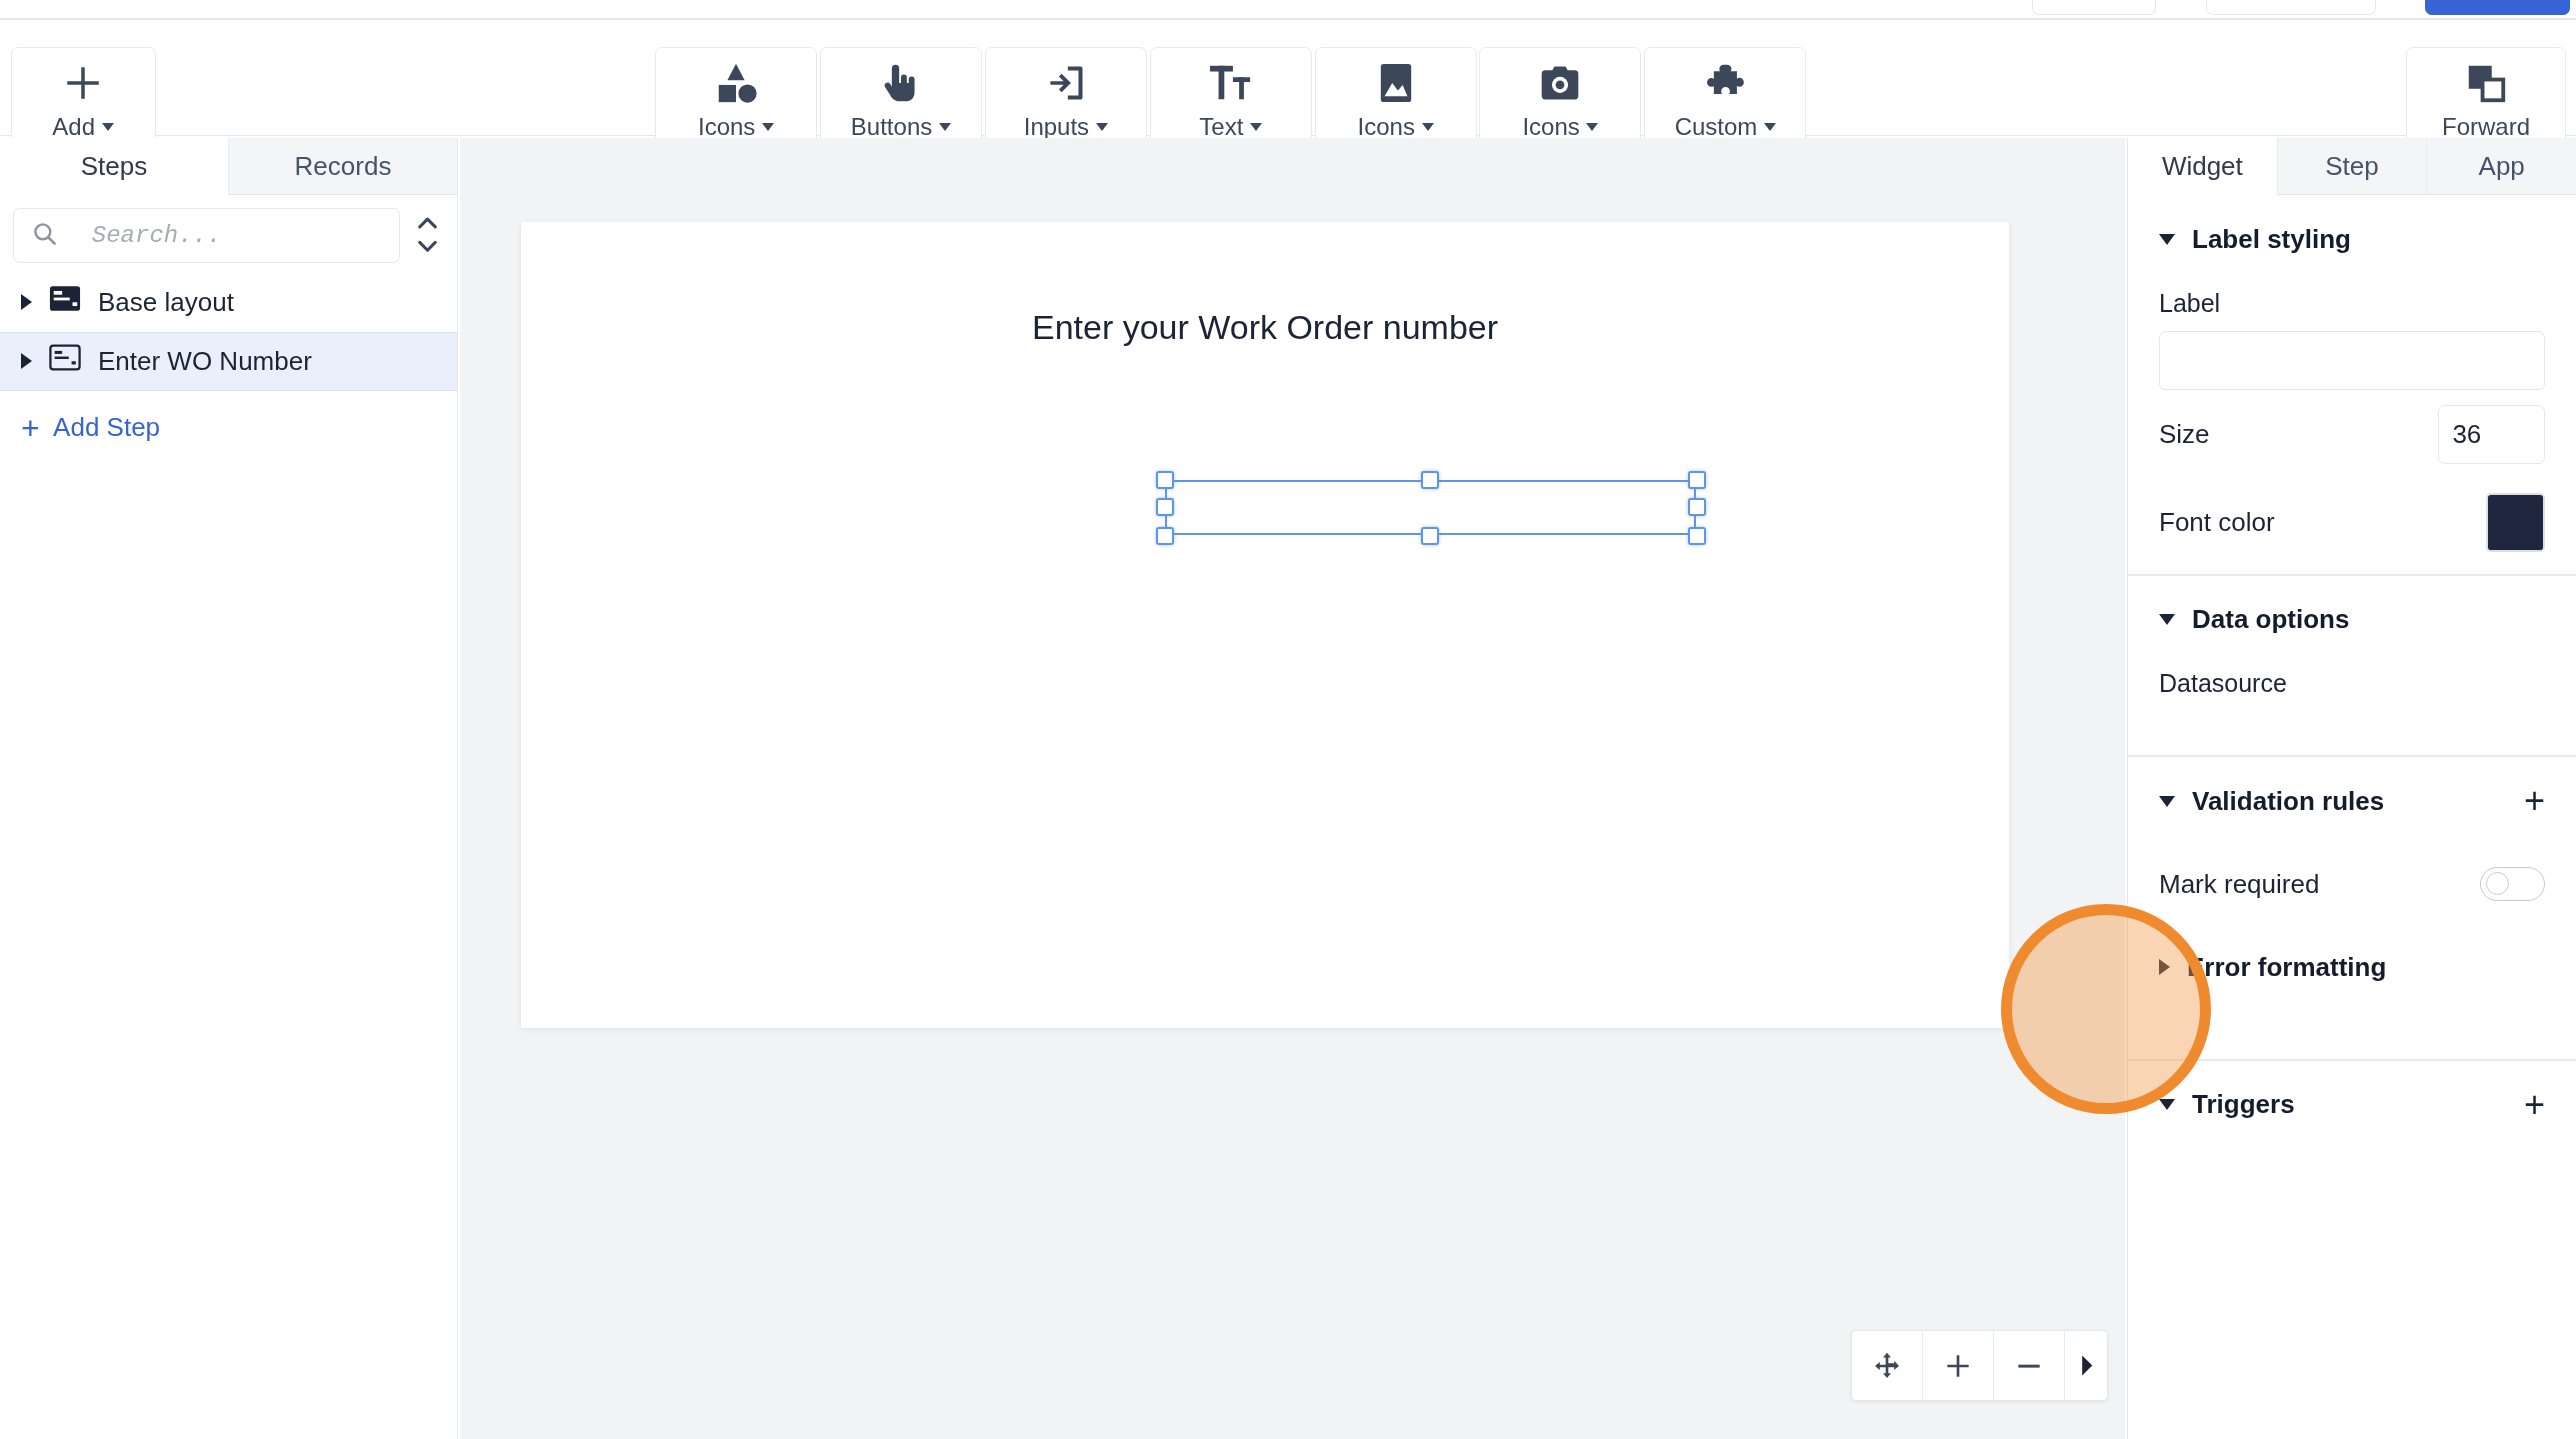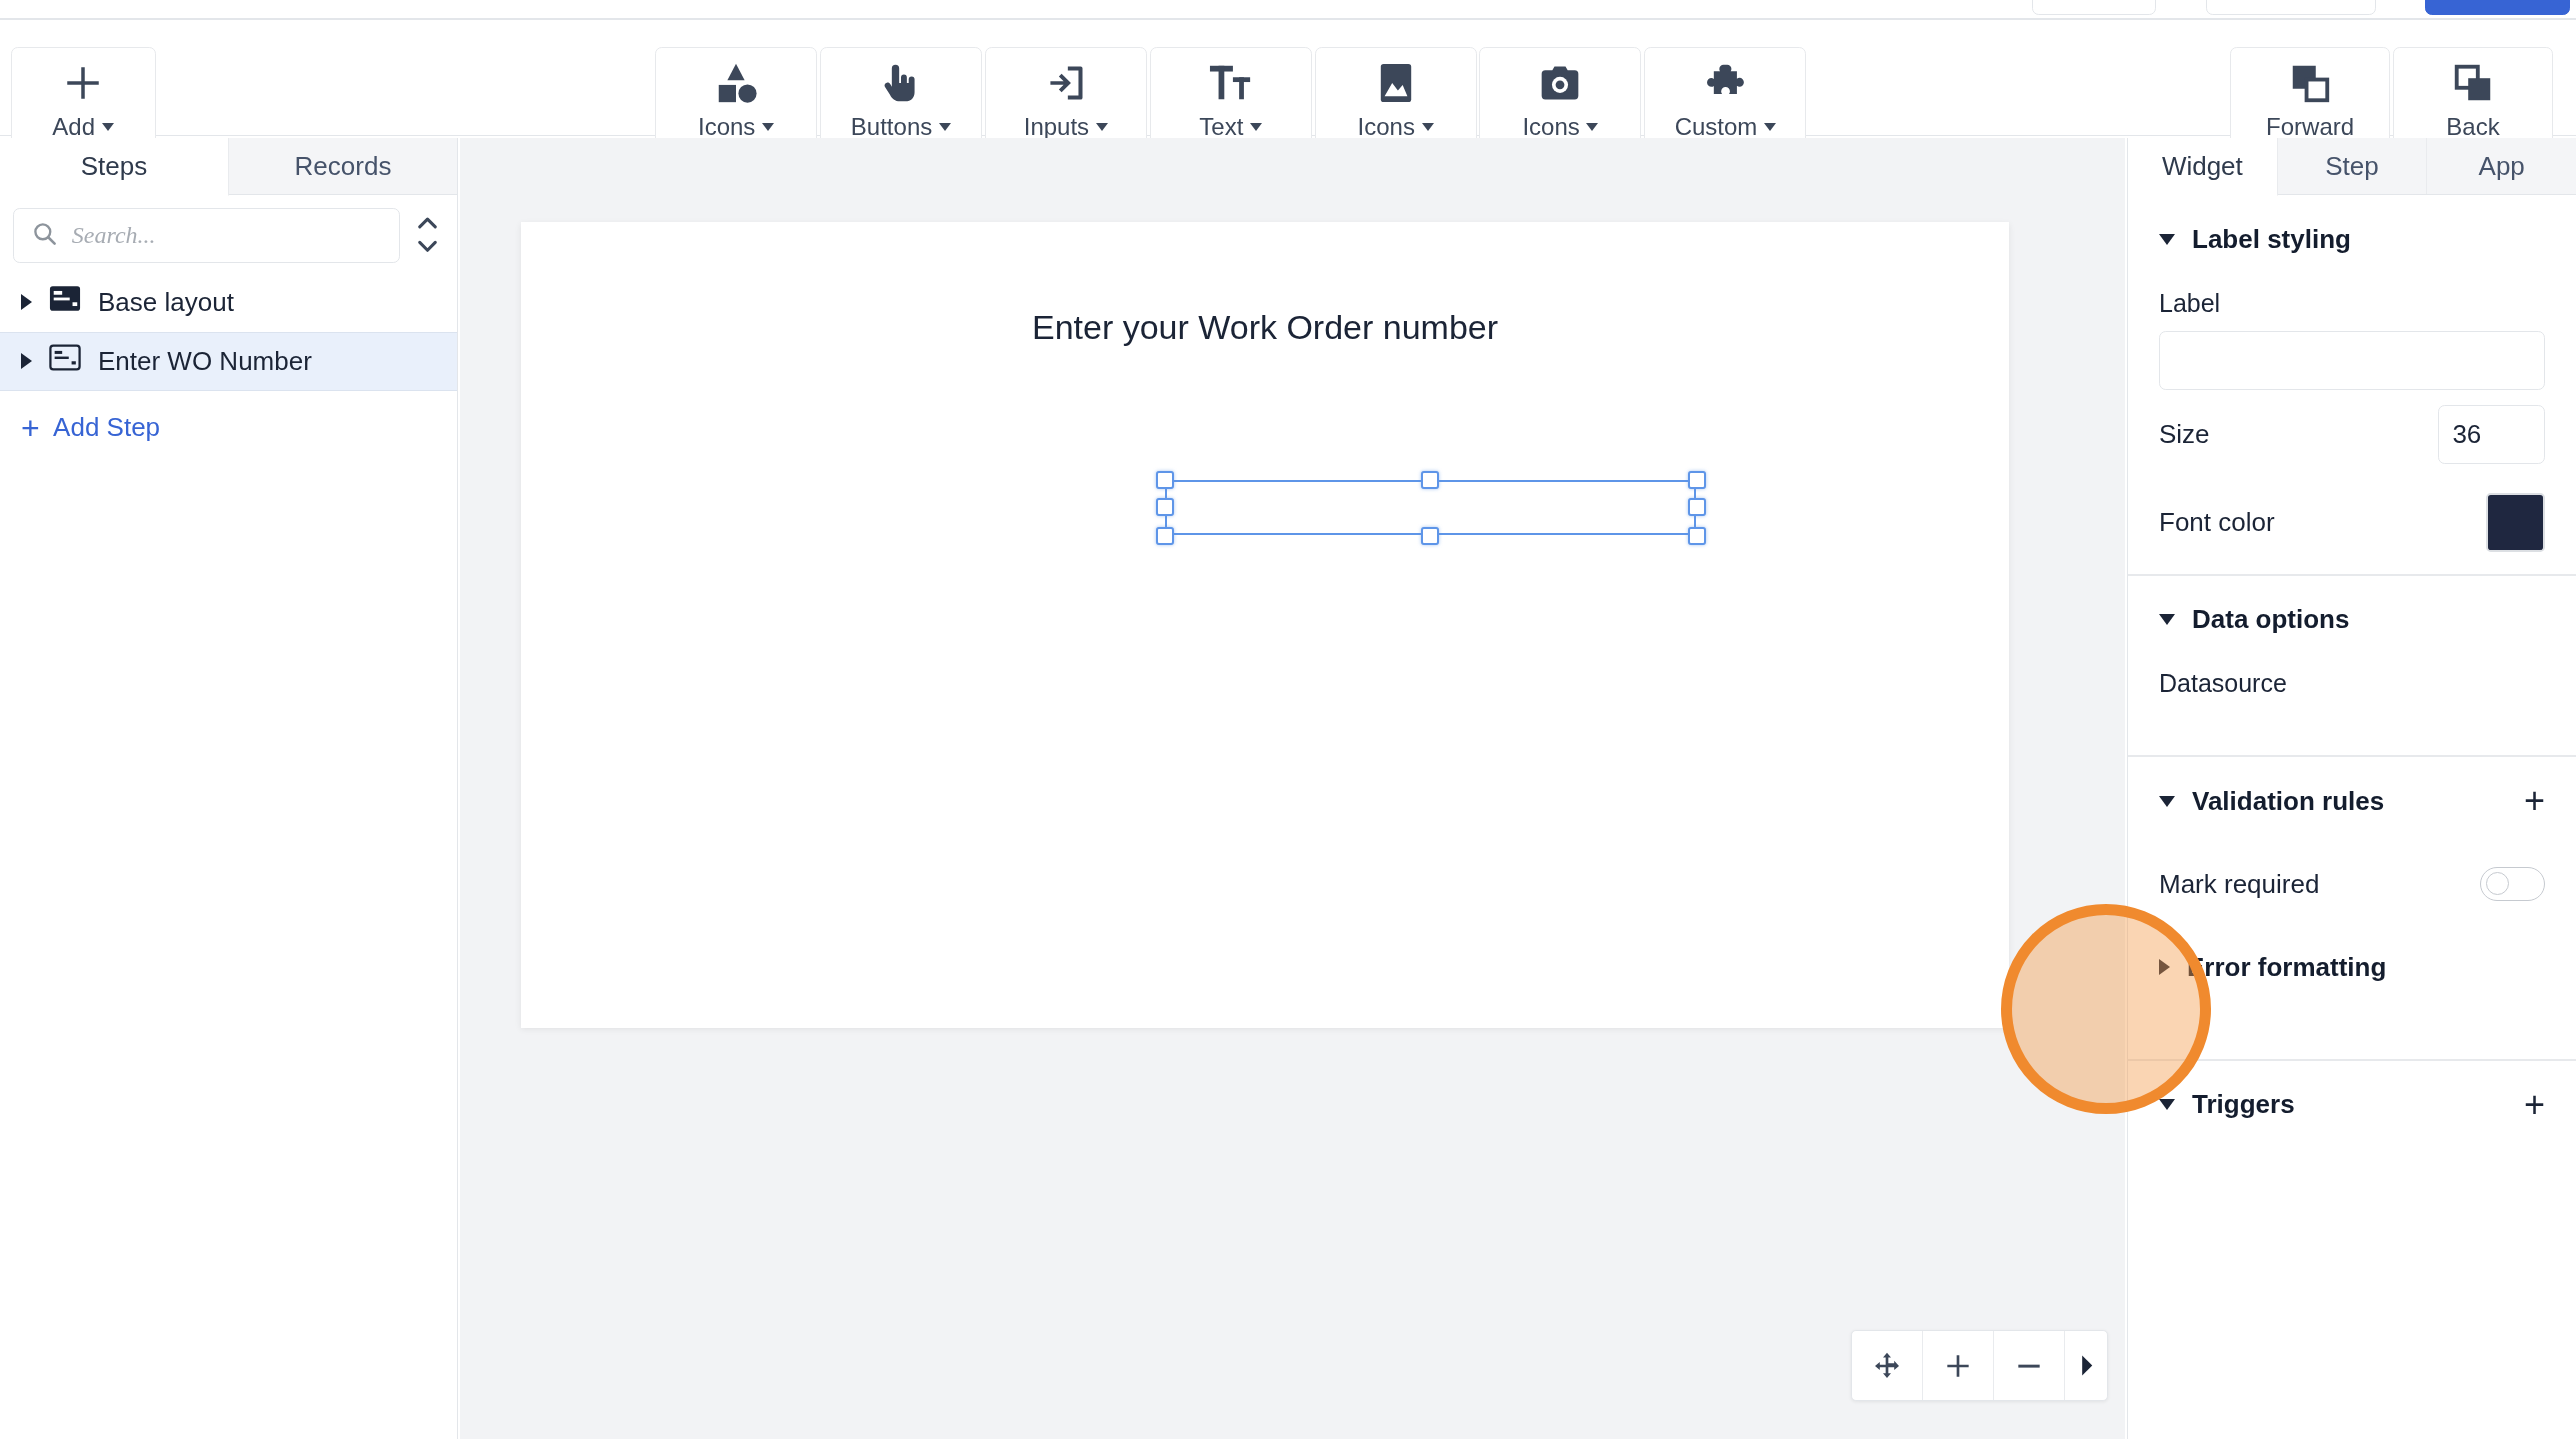--- a/index.html
+++ b/index.html
@@ -34,21 +34,21 @@
     display: flex; flex-direction: column; align-items: center; justify-content: center;
     gap: 4.8px; cursor: pointer;
   }
   .tbtn .tb-ico { display:flex; align-items:center; justify-content:center; height: 50px; }
   .tbtn .tb-lbl { font-size: 24px; color: #3c4759; display:flex; align-items:center; gap:6.7px; white-space:nowrap; }
   .caret { width:0;height:0;border-left:6.7px solid transparent;border-right:6.7px solid transparent;border-top:8.6px solid #3c4759; display:inline-block; }
 
   #btn-add { left: 10.5px; width: 145px; }
   .center-group { position: absolute; left: 647px; top: 0; display: flex; gap: 2.9px; margin-left: 8px; }
   .center-group .tbtn { position: relative; top: 27px; padding: 0 17px; min-width: 162px; }
-  .right-group { position: absolute; right: 23px; top: 0; display: flex; gap: 2.9px; }
+  .right-group { position: absolute; right: 10px; top: 0; display: flex; gap: 2.9px; flex-direction: column; }
   .right-group .tbtn { position: relative; top: 27px; width: 160px; }
 
   
   .sidebar {
     position: absolute; left: 0; top: 138px; width: 458px; height: 1301px;
     background: #ffffff; border-right: 1.9px solid #e3e6ea;
   }
   .side-tabs { display: flex; height: 57px; border-bottom: 1.9px solid #e3e6ea; }
   .side-tab {
     flex: 1; display: flex; align-items: center; justify-content: center;
@@ -58,21 +58,21 @@
   .side-tab.active { background: #ffffff; color: #2f3a4c; border-bottom: 1.9px solid #fff; margin-bottom:-1.9px; }
   .side-tab:last-child { border-right: none; }
 
   .search-row { display: flex; align-items: center; padding: 13.4px 13.4px 9.5px 13.4px; gap: 11.5px; }
   .search-box {
     flex: 1; height: 55px; border: 1.9px solid #e3e6ea; border-radius: 6.7px;
     display: flex; align-items: center; gap: 13.4px; padding: 0 17px; background:#fff;
   }
   .search-box input {
     border: none; outline: none; font-size: 24px; font-style: italic;
-    color: #9aa0a8; font-family: Liberation Serif, serif; width: 100%; background: transparent;
+    color: #9aa0a8; font-family: Liberation Mono, monospace; width: 100%; background: transparent; margin-left: 20px;
   }
   .search-box input::placeholder { color:#a7acb3; font-style: italic; }
   .sort-btn { width: 32px; display:flex; flex-direction:column; align-items:center; gap:5.7px; cursor:pointer; }
 
   .step-row {
     display: flex; align-items: center; gap: 17px; height: 59px;
     padding: 0 21px; cursor: pointer; font-size: 26px; color: #1b2436;
   }
   .step-row.selected { background: #e9f0fb; border-top:1.9px solid #dbe3ef; border-bottom:1.9px solid #dbe3ef; }
   .chev-right { width: 0; height: 0; border-top: 8.6px solid transparent; border-bottom: 8.6px solid transparent; border-left: 11.5px solid #1b2436; }

